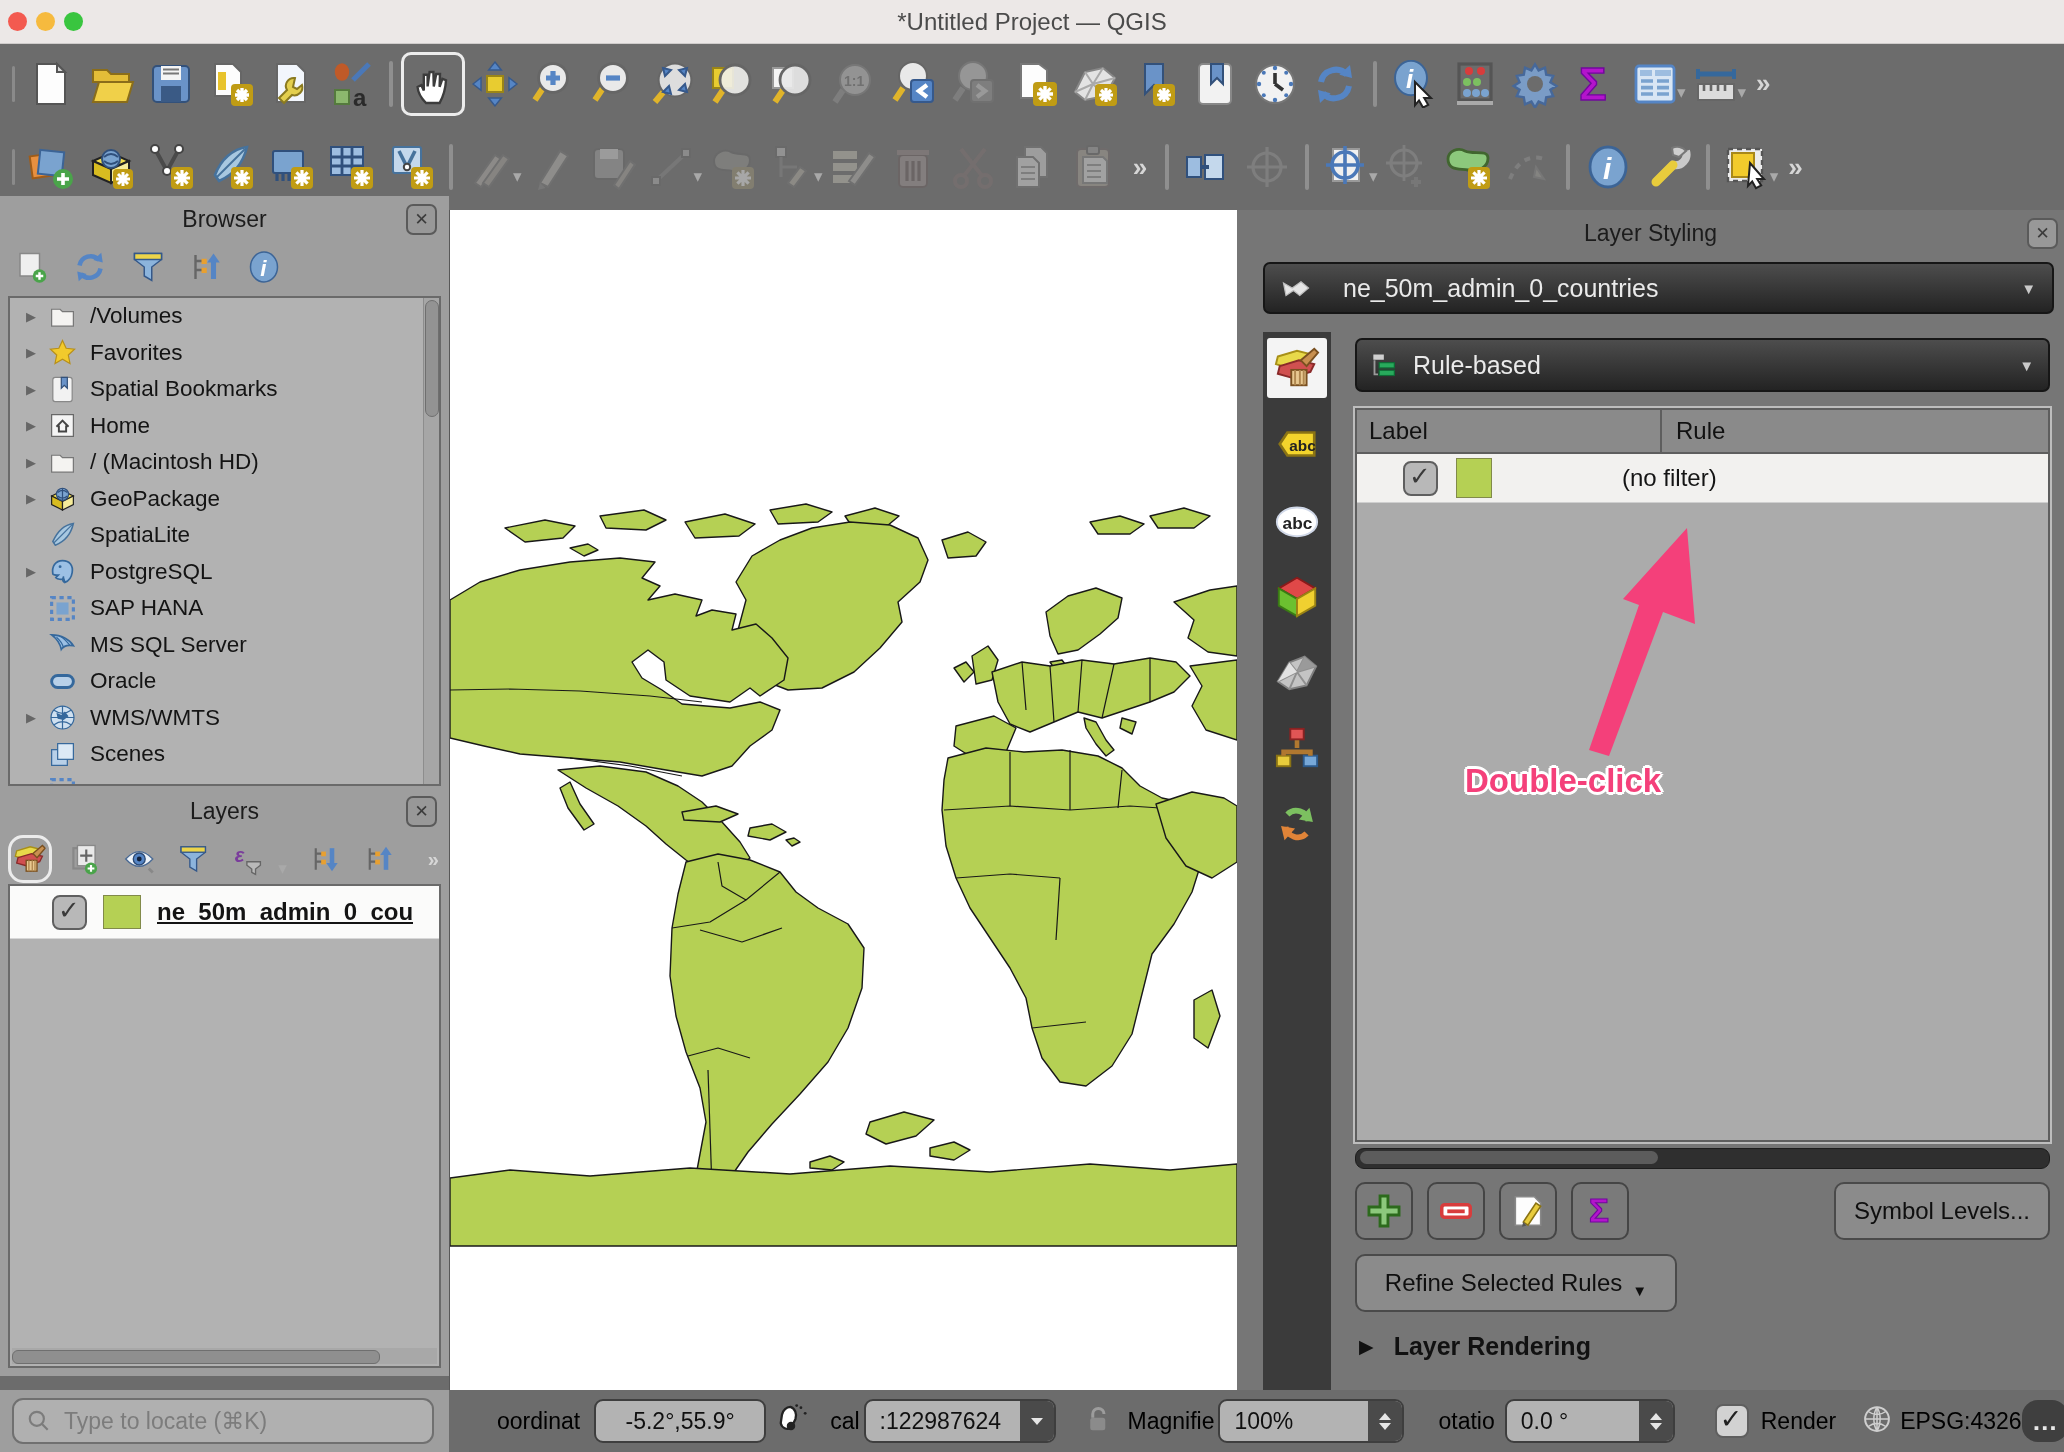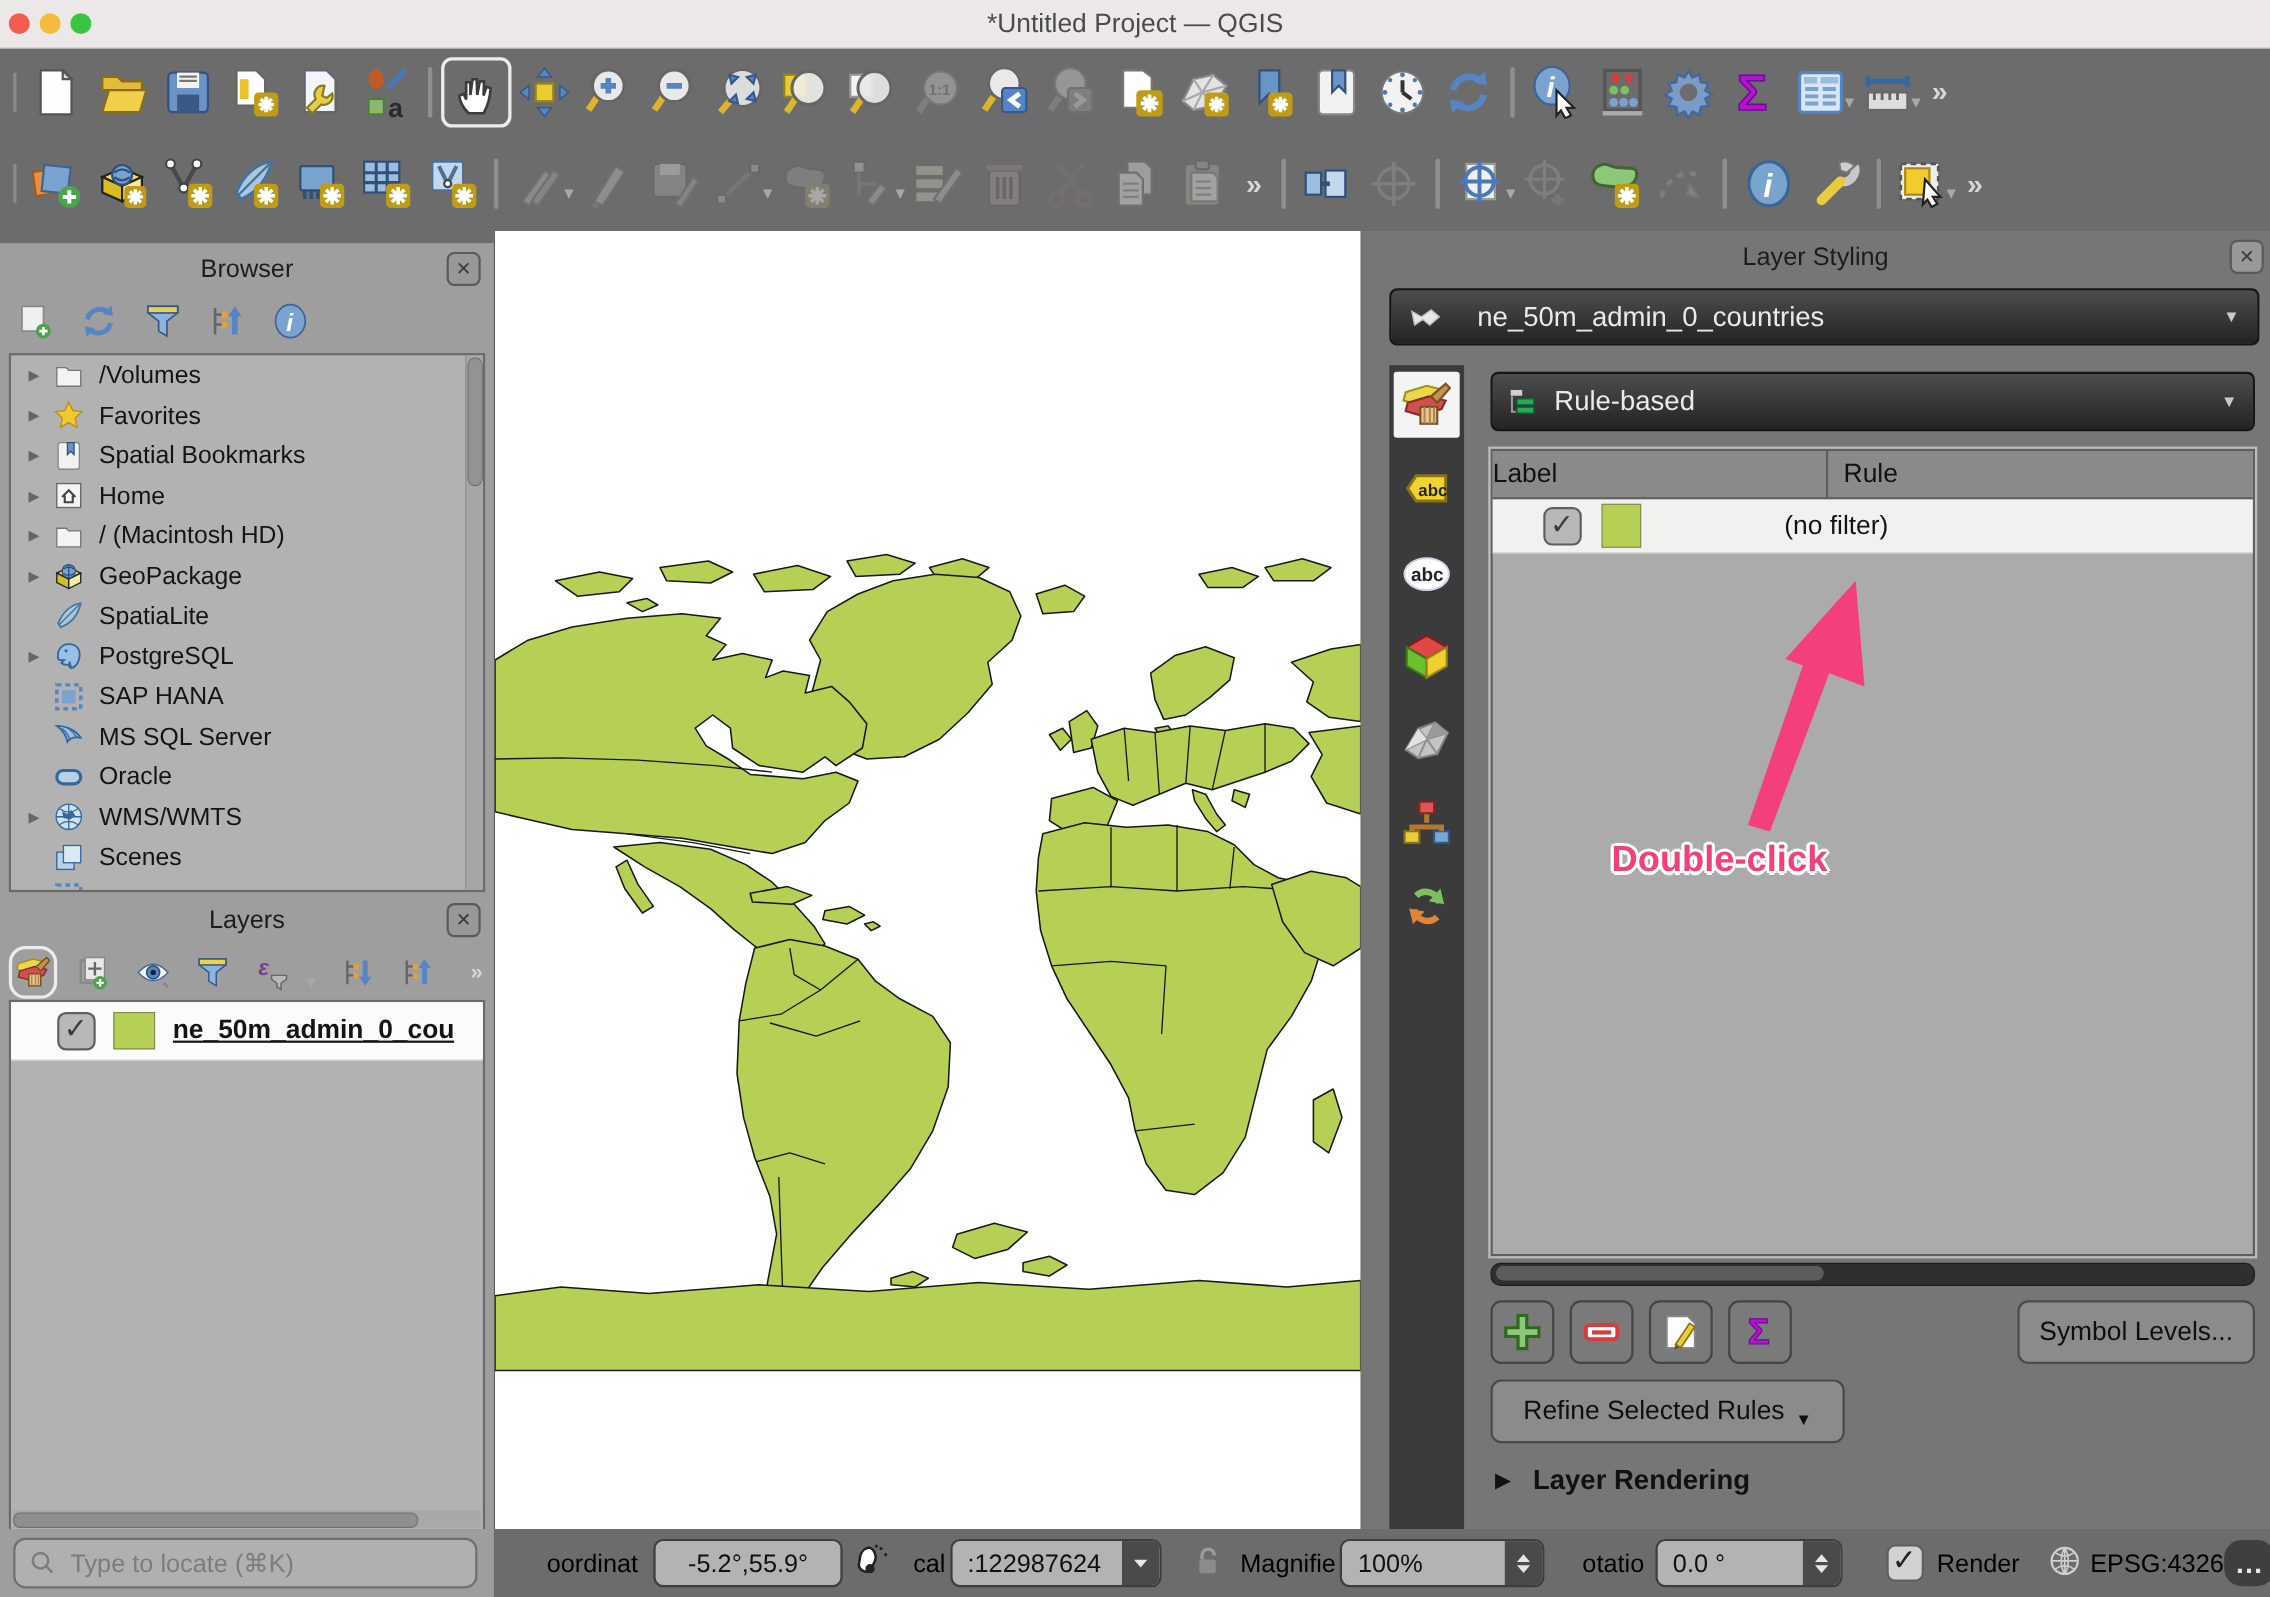--- a/index.html
+++ b/index.html
@@ -17,21 +17,21 @@
   #toolbar2{top:124px;height:86px}
   .tb{width:60px;height:62px;display:flex;align-items:center;justify-content:center;flex:none;position:relative}
   .tb svg{width:48px;height:48px}
   .tb.sel{border:3px solid #ececec;border-radius:10px;height:58px;width:58px}
   .sep{width:4px;height:46px;background:#8f8f8f;border-radius:2px;margin:0 8px;flex:none}
   .handle{width:3px;height:36px;background:#8a8a8a;border-radius:2px;margin:0 6px;flex:none}
   .ddm{color:#a9a9a9;font-size:17px;margin:18px 0 0 -8px;flex:none}
   .chev{color:#d6d6d6;font-size:26px;font-weight:bold;margin:0 10px;flex:none}
   .dim{opacity:.4;filter:grayscale(75%)}
   
-  #left{position:absolute;left:0;top:221px;width:449px;height:1180px;background:#9e9e9e}
+  #left{position:absolute;left:0;top:196px;width:449px;height:1180px;background:#9e9e9e}
   .phead{height:46px;position:relative;display:flex;align-items:center;justify-content:center;
          font-size:23px;color:#1c1c1c}
   .closex{position:absolute;right:12px;top:8px;width:27px;height:27px;border:2px solid #5a5a5a;border-radius:7px;
           background:#989898;color:#3c3c3c;display:flex;align-items:center;justify-content:center;
           font-size:17px;font-weight:bold}
   .ptools{height:50px;display:flex;align-items:center;padding-left:14px;gap:22px}
   .ptools svg{width:36px;height:36px}
   .ptools .sel2{outline:3px solid #ececec;border-radius:9px;outline-offset:3px}
   .treebox{position:absolute;left:8px;right:8px;background:#b2b2b2;border:2px solid #6a6a6a;overflow:hidden}
   #btree{top:100px;height:486px}
@@ -69,21 +69,21 @@
   .stab{width:60px;height:60px;display:flex;align-items:center;justify-content:center;border-radius:3px;flex:none}
   .stab svg{width:46px;height:46px}
   .stab.sel{background:#f4f4f4}
   .scontent{position:absolute;left:118px;right:14px;top:122px;bottom:0}
   .rulesel{position:absolute;left:0;right:0;top:6px;height:50px;border-radius:7px;
            background:linear-gradient(#4d4d4d,#232323);border:2px solid #161616;display:flex;align-items:center;
            padding:0 14px;gap:14px;color:#eaeaea;font-size:25px}
   .rtable{position:absolute;left:0;right:0;top:76px;height:730px;background:#ababab;
           border:2px solid #5e5e5e;outline:2px solid #bdbdbd}
   .rthead{height:42px;background:#8a8a8a;border-bottom:2px solid #5e5e5e;display:flex;font-size:24px;color:#111}
-  .rth1{width:305px;border-right:2px solid #5e5e5e;display:flex;align-items:center;padding-left:0;box-sizing:border-box}
+  .rth1{width:305px;border-right:2px solid #5e5e5e;display:flex;align-items:center;padding-left:12px;box-sizing:border-box}
   .rth2{flex:1;display:flex;align-items:center;padding-left:14px}
   .rrow{height:48px;background:#f2f1ef;border-bottom:1px solid #cfcfcf;display:flex;align-items:center;font-size:24px}
   .rrule{margin-left:130px}
   .annsvg{position:absolute;left:0;top:0;pointer-events:none}
   .anntext{position:absolute;left:108px;top:352px;font-size:33px;font-weight:bold;color:#f4407a;
            text-shadow:-3px 0 0 #fff,3px 0 0 #fff,0 -3px 0 #fff,0 3px 0 #fff,
                        -2px -2px 0 #fff,2px 2px 0 #fff,-2px 2px 0 #fff,2px -2px 0 #fff;pointer-events:none}
   .tscroll{position:absolute;left:0;right:0;top:816px;height:19px;background:#2f2f2f;border-radius:9px;
            border:1px solid #1d1d1d}
   .tsthumb{width:43%;height:13px;margin:2px 0 0 4px;background:#5c5c5c;border-radius:7px}

